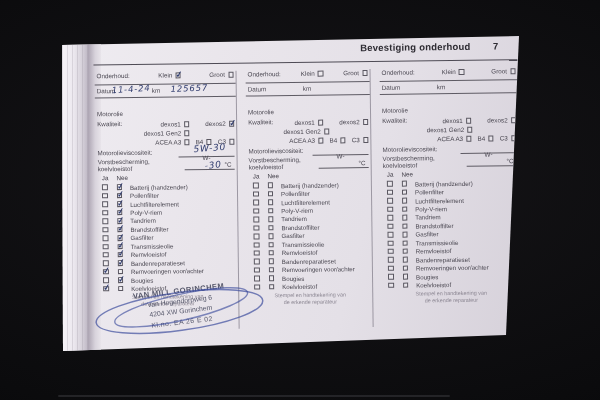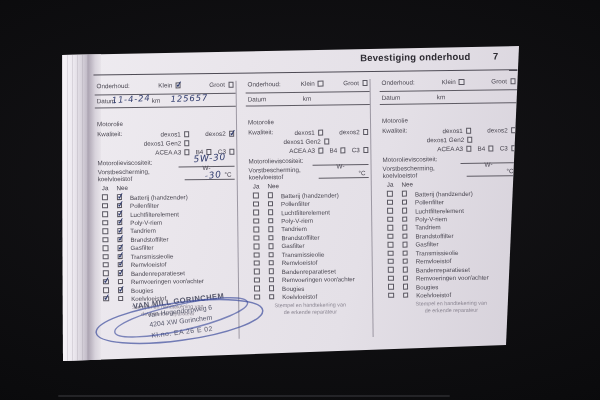--- a/index.html
+++ b/index.html
@@ -3,21 +3,21 @@
 <meta charset="utf-8">
 <style>
   html,body{margin:0;padding:0;background:#000;}
   .stage{position:relative;width:600px;height:400px;background:
     radial-gradient(120% 90% at 50% 45%, #161518 0%, #0b0b0d 70%, #060607 100%);
     overflow:hidden;font-family:"Liberation Sans",sans-serif;}
   .floor-line{position:absolute;left:58px;right:150px;bottom:3px;height:2px;
     background:#2b2a2e;border-radius:2px;opacity:.8;}
 
   
-  .paper{position:absolute;left:62px;top:43px;width:459px;height:320px;
+  .paper{position:absolute;left:62px;top:33px;width:459px;height:320px;
     clip-path:polygon(0px 12px,457px 3px,444px 302px,1px 318px);
     background:linear-gradient(105deg,#efecf1 0%,#e9e5eb 35%,#e4e0e7 65%,#d6d1da 100%);}
   .edge-strip{position:absolute;left:0;top:0;bottom:0;width:26px;
     background:linear-gradient(90deg,#f7f4f8 0%,#ece8ef 45%,#d6d1da 78%,#beb7c4 100%);}
   .edge-strip:after{content:"";position:absolute;inset:0;
     background:repeating-linear-gradient(90deg,rgba(120,112,126,.18) 0 1px,transparent 1px 5px);}
   .crease{position:absolute;left:26px;top:0;bottom:0;width:13px;
     background:linear-gradient(90deg,#aca4b2 0%,#d8d3dc 55%,#e8e4ea 100%);}
 
   .content{position:absolute;inset:0;transform:rotate(-0.7deg);color:var(--print_ink,#4b4852);}

